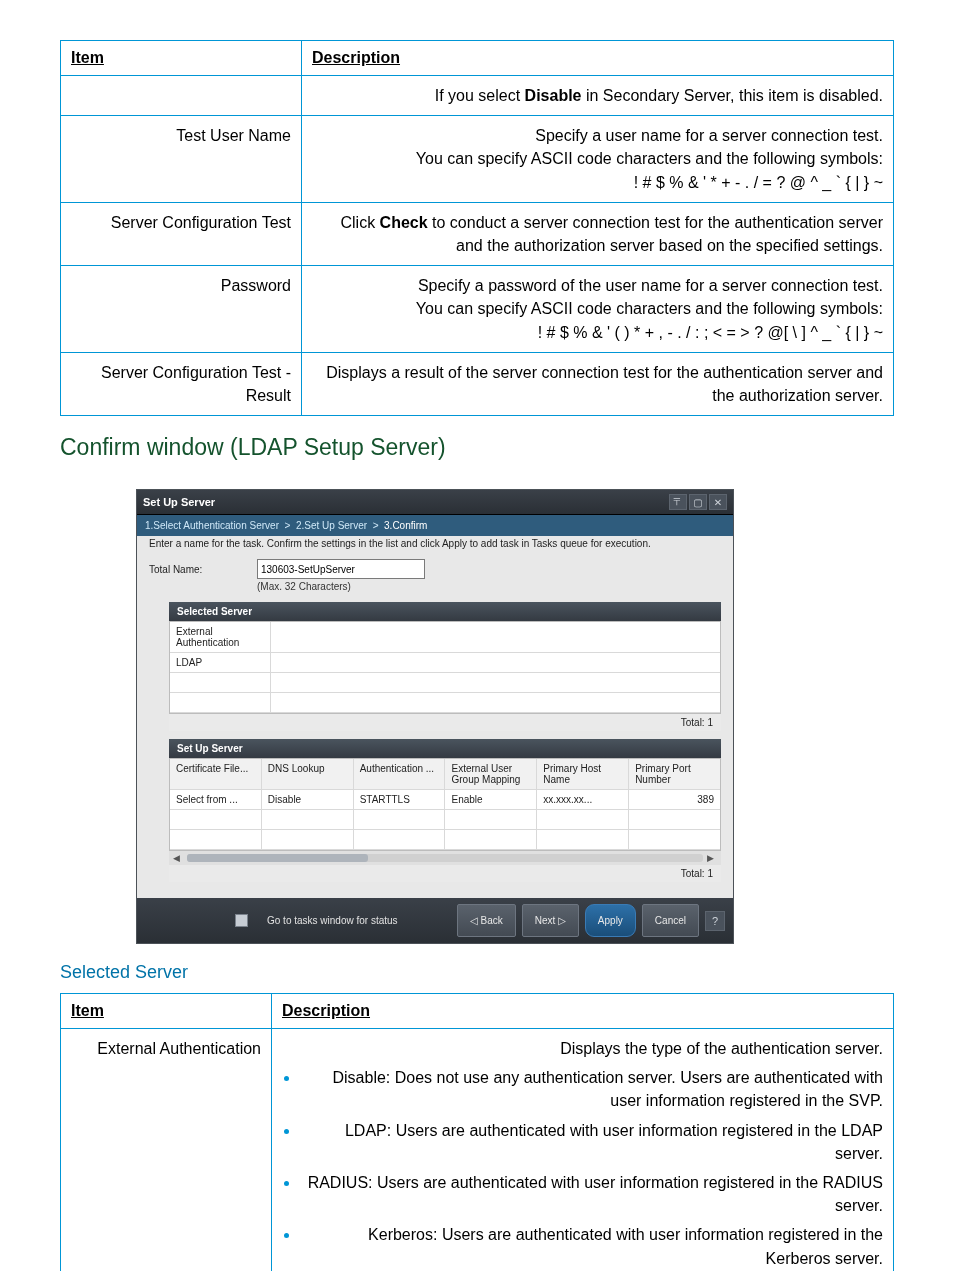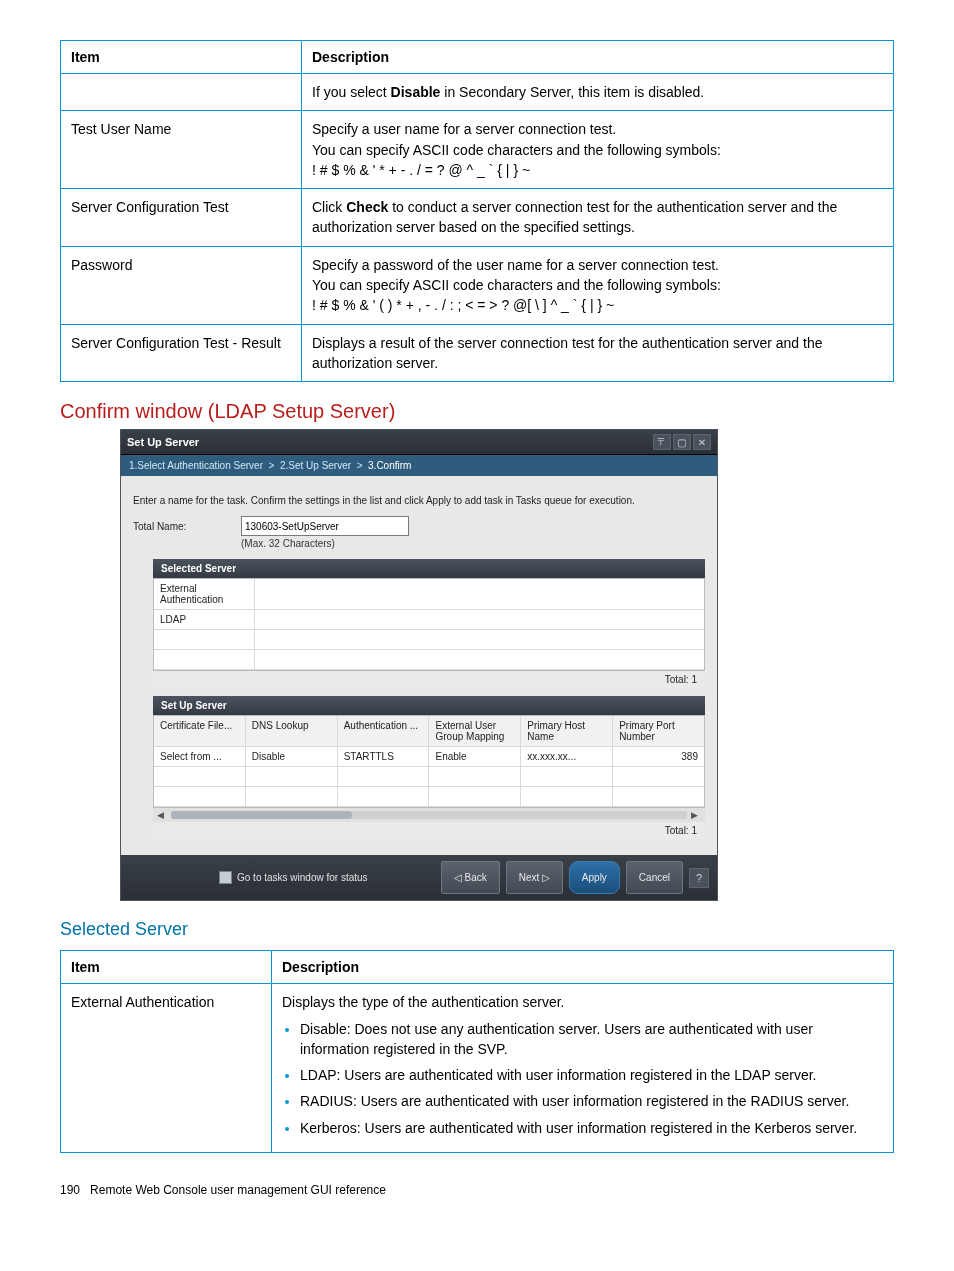--- a/index.html
+++ b/index.html
@@ -17,39 +17,41 @@
     width: 100%;
     margin-bottom: 18px;
     border: 1.5px solid #0096d6;
   }
   table.doc-table th {
     text-align: left;
     font-weight: bold;
     padding: 8px 10px;
     border: 1px solid #0096d6;
     background: #fff;
-    font-size: 14px;
+    font-size: 16px;
+    text-decoration: underline;
   }
   table.doc-table td {
     padding: 8px 10px;
     border: 1px solid #0096d6;
     vertical-align: top;
-    font-size: 14px;
+    font-size: 16px;
     line-height: 1.45;
+    text-align: right;
   }
   table.doc-table td p { margin: 0 0 4px 0; }
   table.doc-table ul { margin: 6px 0 0 0; padding-left: 18px; }
   table.doc-table li { margin-bottom: 6px; }
   table.doc-table li::marker { color: #0096d6; }
 
-  h2.section { color: #b91c1c; font-weight: 300; font-size: 20px; margin: 18px 0 6px 0; }
+  h2.section { color: #14532d; font-weight: 300; font-size: 23px; margin: 18px 0 28px 0; }
   h3.subsection { color: #0073a8; font-weight: 400; font-size: 18px; margin: 18px 0 10px 0; }
 
   
-  .dialog-wrap { margin-left: 60px; margin-bottom: 10px; }
+  .dialog-wrap { margin-left: 76px; margin-bottom: 10px; }
   .dialog {
     width: 596px;
     background: #1e2227;
     border: 1px solid #4c5258;
     font-family: Verdana, Arial, sans-serif;
     font-size: 10px;
     color: #d8d8d8;
   }
   .dlg-titlebar {
     background: linear-gradient(#3a4048,#2a2f35);
@@ -61,21 +63,21 @@
   .dlg-winicons { display:flex; gap:2px; }
   .dlg-winicons span {
     width:16px; height:14px; background:#4a525c;
     display:flex; align-items:center; justify-content:center;
     font-size:10px; color:#cfd4da; border:1px solid #5c646e;
   }
   .dlg-steps {
     background:#2f5c7d; padding:5px 8px; color:#cfe8f8; font-size:10px;
   }
   .dlg-steps .active { color:#fff; }
-  .dlg-body { background:#e8e8e8; color:#222; padding:19px 12px 8px 12px; }
+  .dlg-body { background:#e8e8e8; color:#222; padding:2px 12px 8px 12px; }
   .dlg-instr { font-size:10px; margin-bottom:10px; }
   .dlg-row { display:flex; align-items:center; gap:18px; margin-bottom:2px; }
   .dlg-label { width:90px; font-size:10px; }
   .dlg-input {
     width:160px; height:16px; border:1px solid #7a7a7a;
     font-size:10px; padding:1px 3px; background:#fff;
   }
   .dlg-hint { font-size:10px; color:#333; margin-left:108px; margin-bottom:10px; }
 
   .panel { margin:0 0 8px 20px; }
@@ -106,21 +108,21 @@
   }
   .hscroll .arrow { width:10px; font-size:9px; color:#555; }
   .hscroll .track { flex:1; height:8px; background:#d0d0d0; border-radius:3px; position:relative; }
   .hscroll .thumb { position:absolute; left:0; width:35%; height:8px; background:#aeb4bb; border-radius:3px; }
 
   .dlg-footer {
     background:linear-gradient(#3a4048,#2a2f35);
     padding:6px 8px;
     display:flex; justify-content:flex-end; align-items:center; gap:6px;
   }
-  .dlg-chk { display:flex; align-items:center; gap:5px; color:#e2e2e2; margin-right:auto; margin-left:90px; }
+  .dlg-chk { display:flex; align-items:center; gap:19px; color:#e2e2e2; margin-right:auto; margin-left:90px; }
   .dlg-chk .box { width:11px; height:11px; background:#c7cdd4; border:1px solid #7a828c; }
   .dlg-btn {
     background:linear-gradient(#5a626c,#434a53);
     border:1px solid #6d7580; color:#e8e8e8;
     padding:10px 12px; font-size:10px; border-radius:2px;
   }
   .dlg-btn.apply { background:linear-gradient(#2d70a8,#1a4e7a); border-color:#3a7bb5;border-radius:9px; }
   .dlg-help {
     width:18px; height:18px; background:#4a525c; color:#cfd4da;
     display:flex; align-items:center; justify-content:center;

